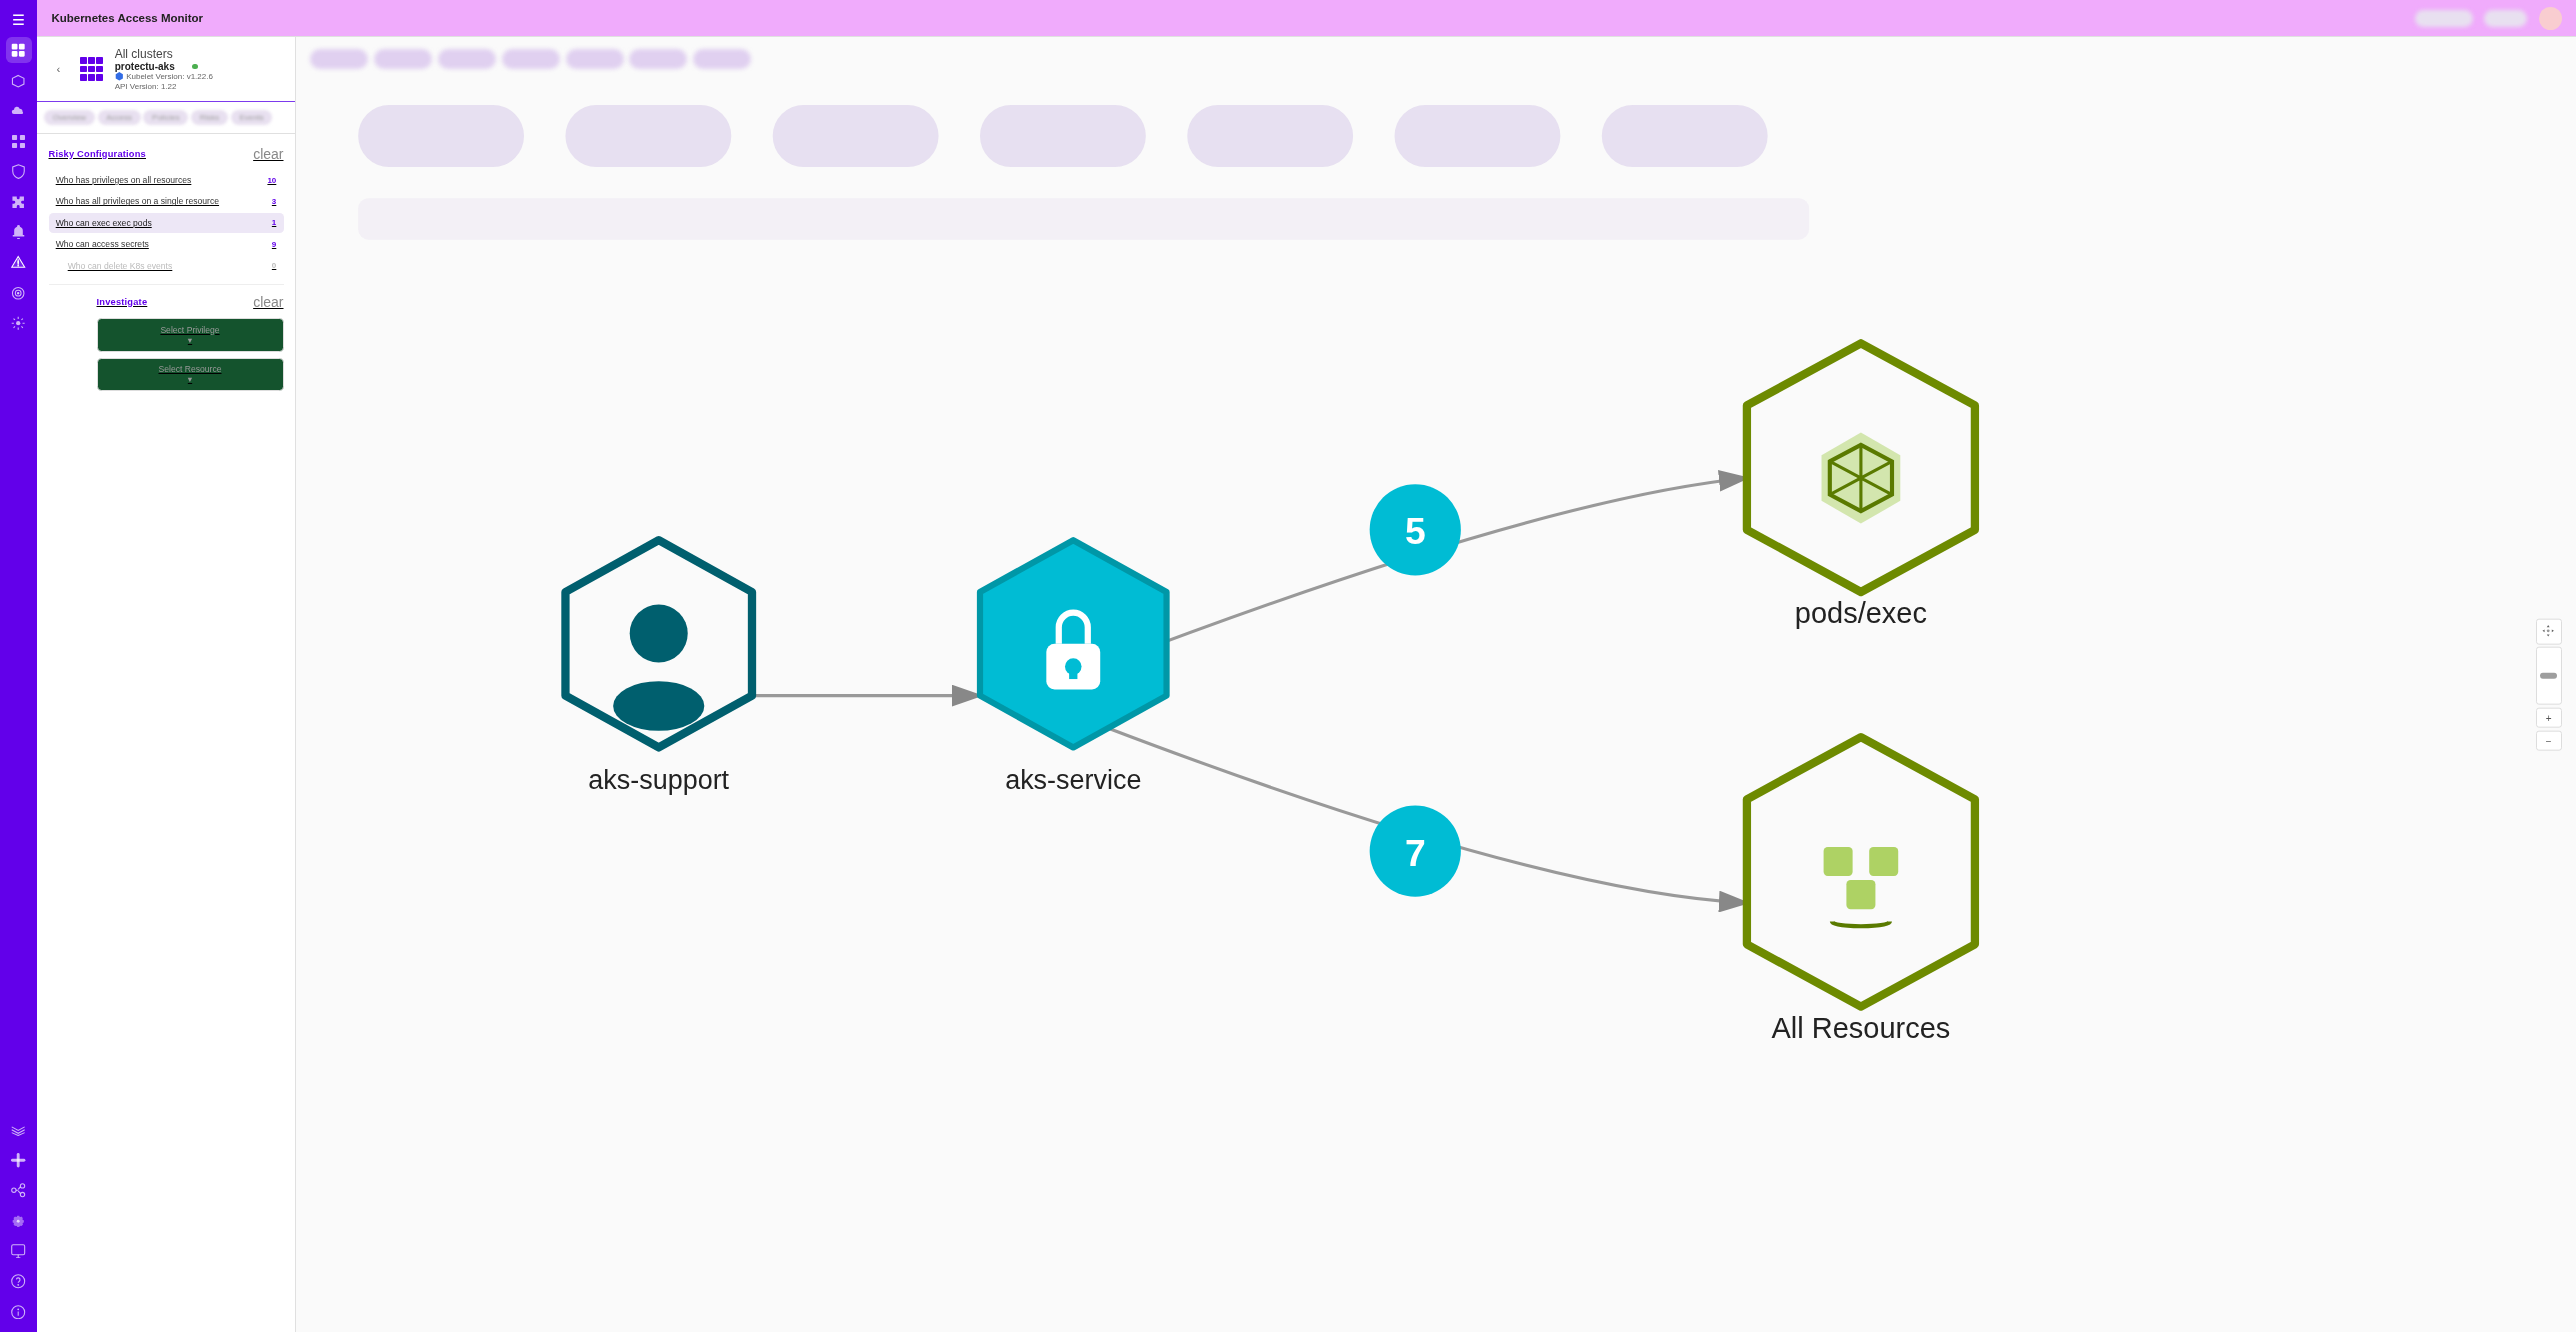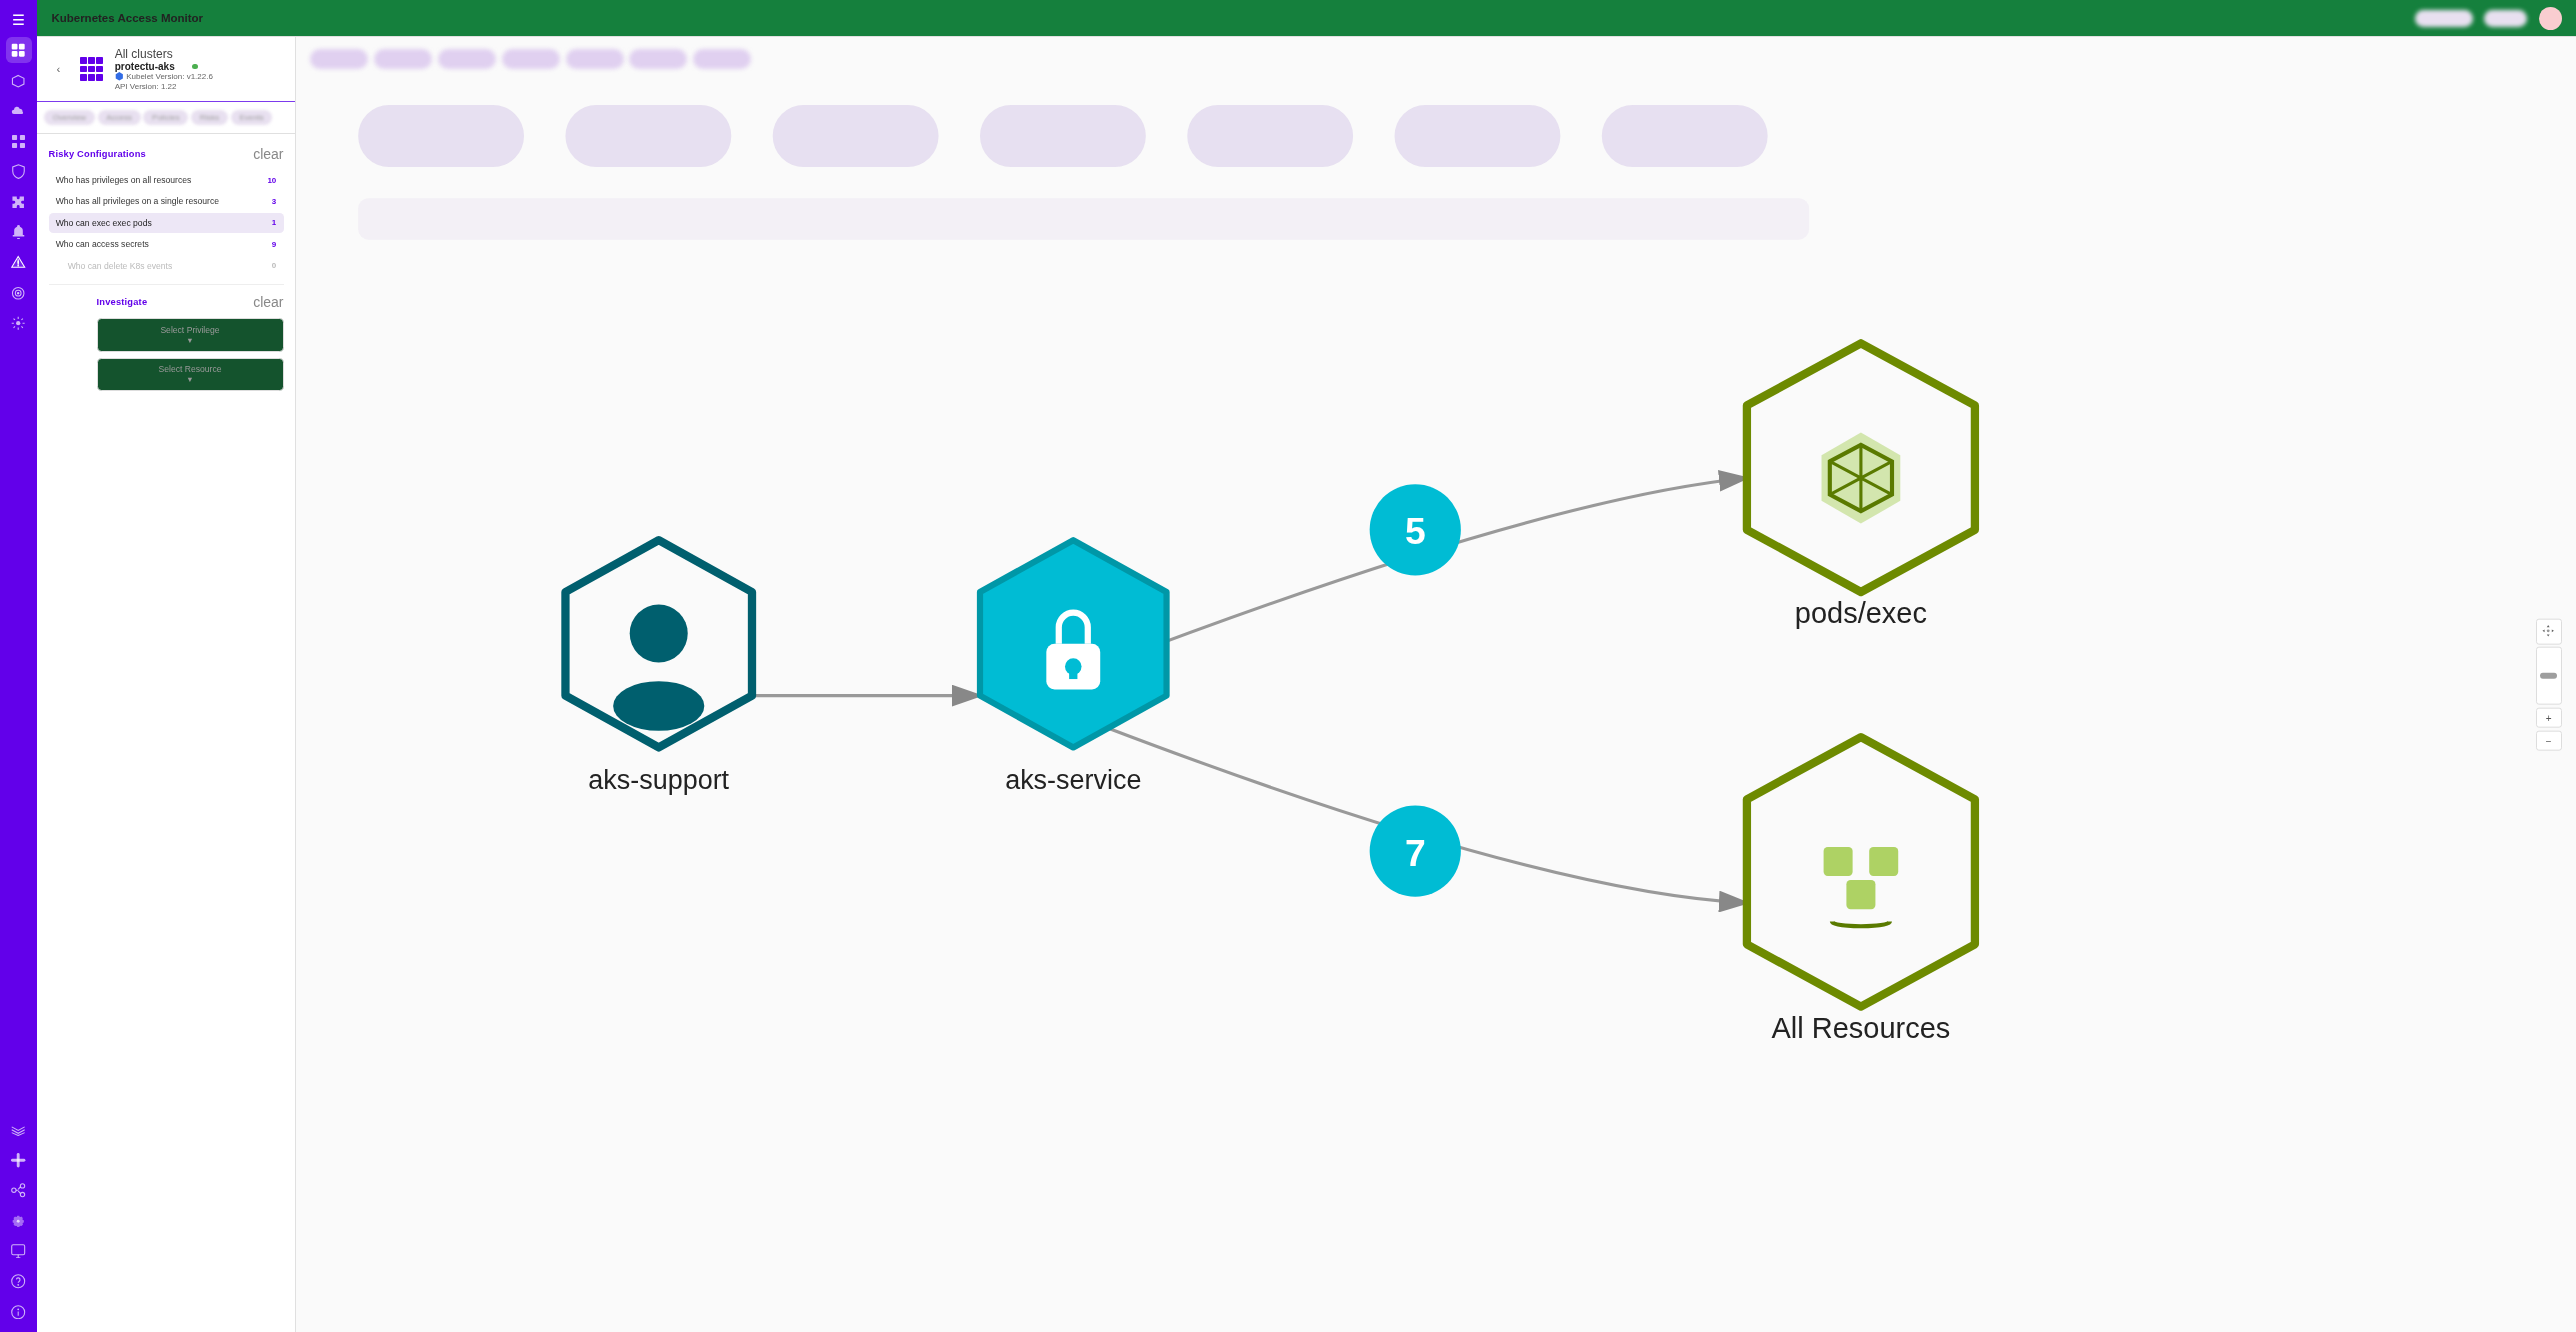--- a/index.html
+++ b/index.html
@@ -32,21 +32,21 @@
     
     #main {
       flex: 1;
       display: flex;
       flex-direction: column;
       overflow: hidden;
     }
 
     
     #header {
-      background: #15803d;
+      background: #f0abfc;
       height: 37px;
       display: flex;
       align-items: center;
       padding: 0 14.4px;
       border-bottom: 0.7px solid #e0e0e0;
       gap: 11.5px;
     }
     #header-title {
       font-size: 11.5px;
       font-weight: 600;
@@ -130,20 +130,21 @@
       font-size: 8px;
       color: #9e9e9e;
       filter: blur(1.4px);
     }
 
     
     #panel-content {
       flex: 1;
       overflow-y: auto;
       padding: 11.5px;
+      text-decoration: underline;
     }
 
     .section-header {
       display: flex;
       align-items: center;
       justify-content: space-between;
       margin-bottom: 8.6px;
     }
     .section-title {
       font-size: 9.3px;

